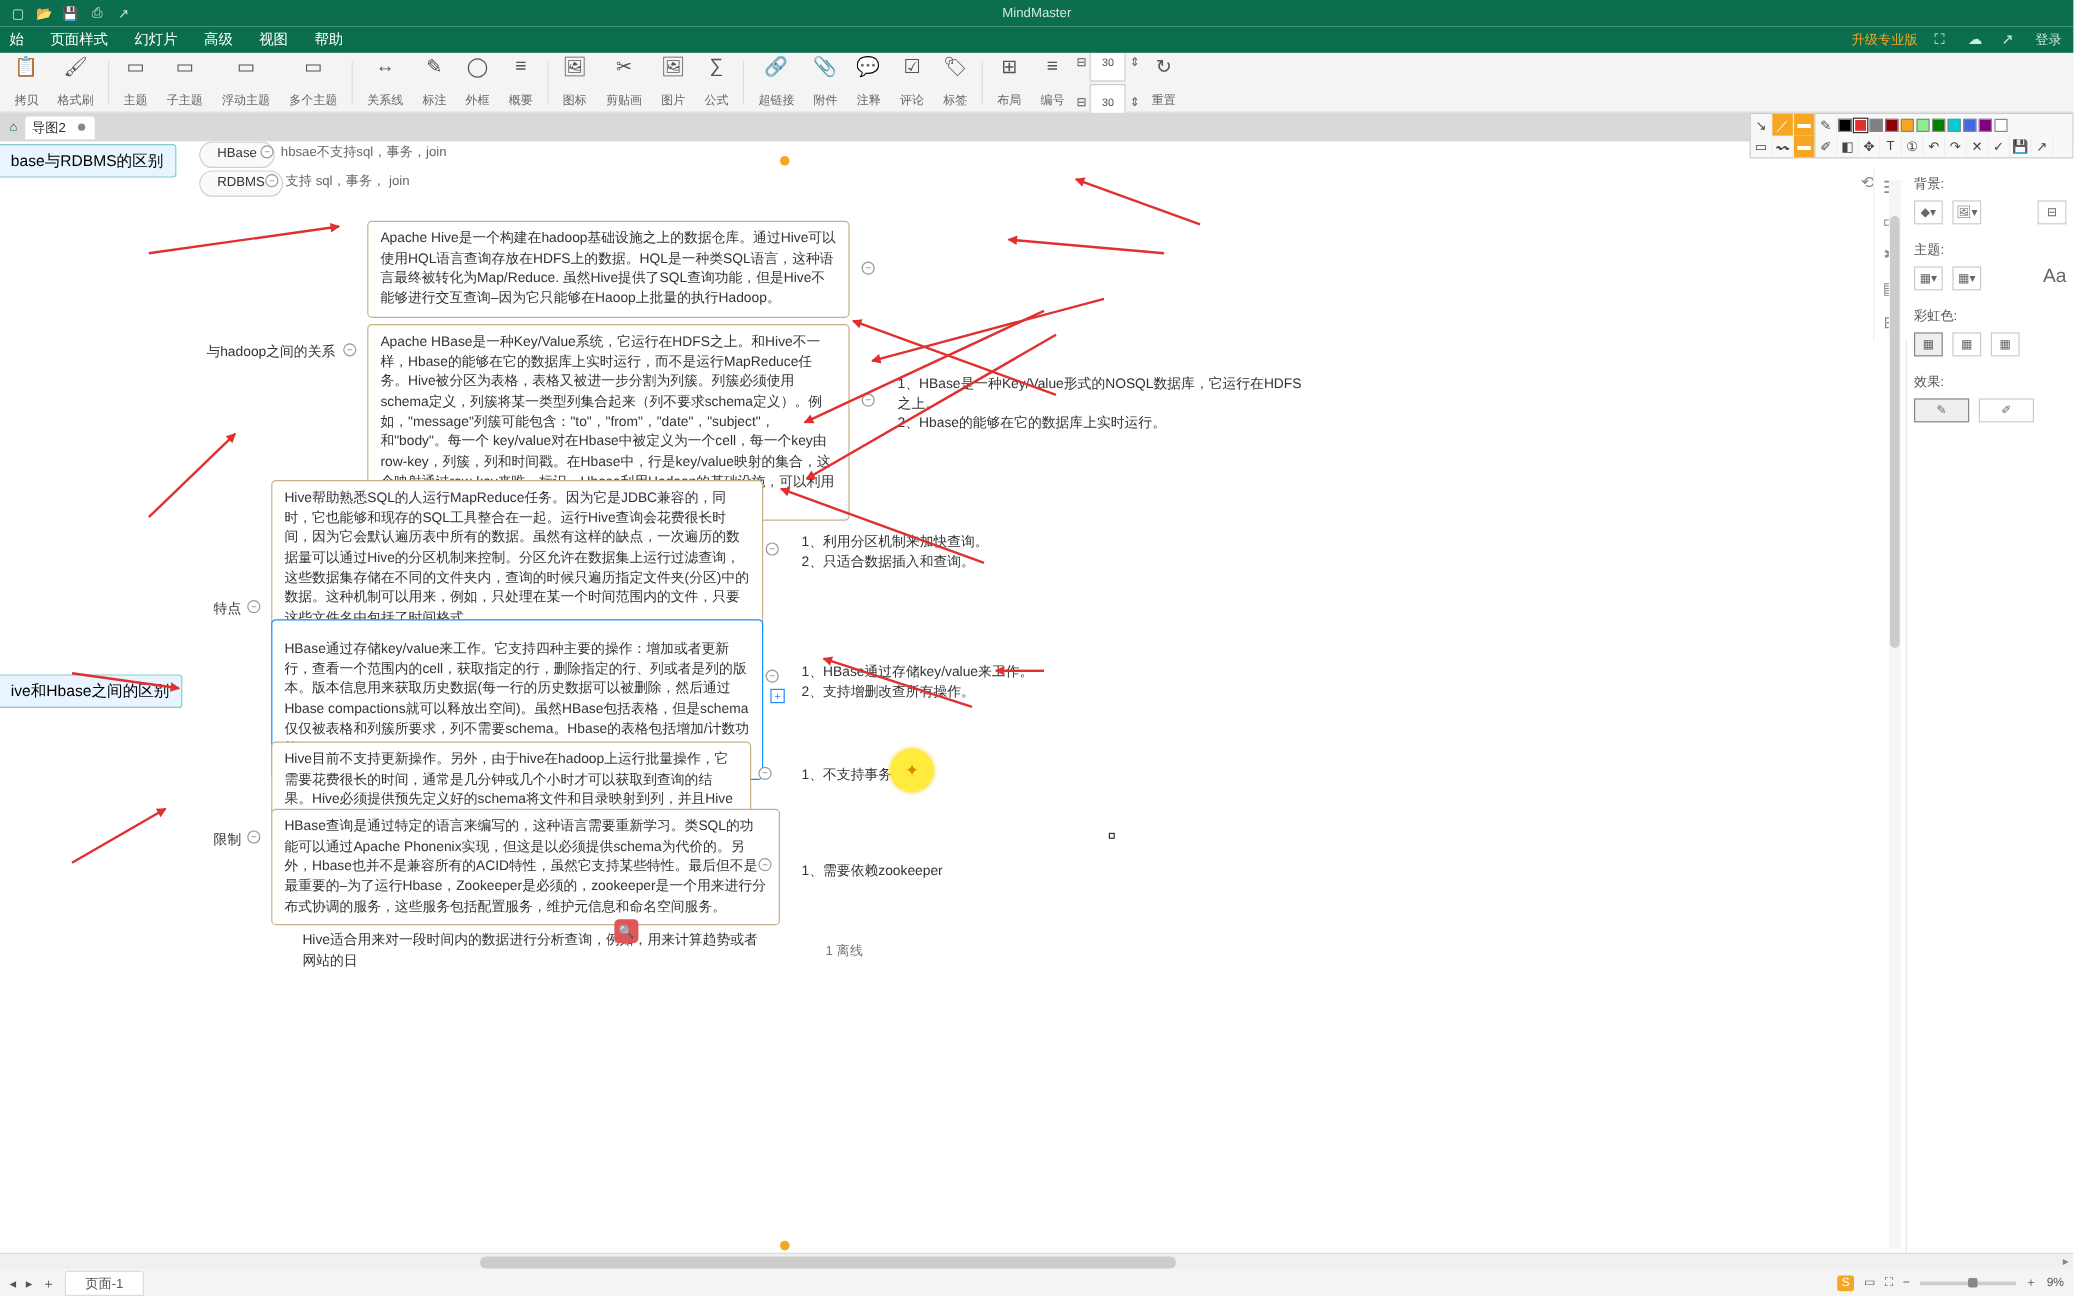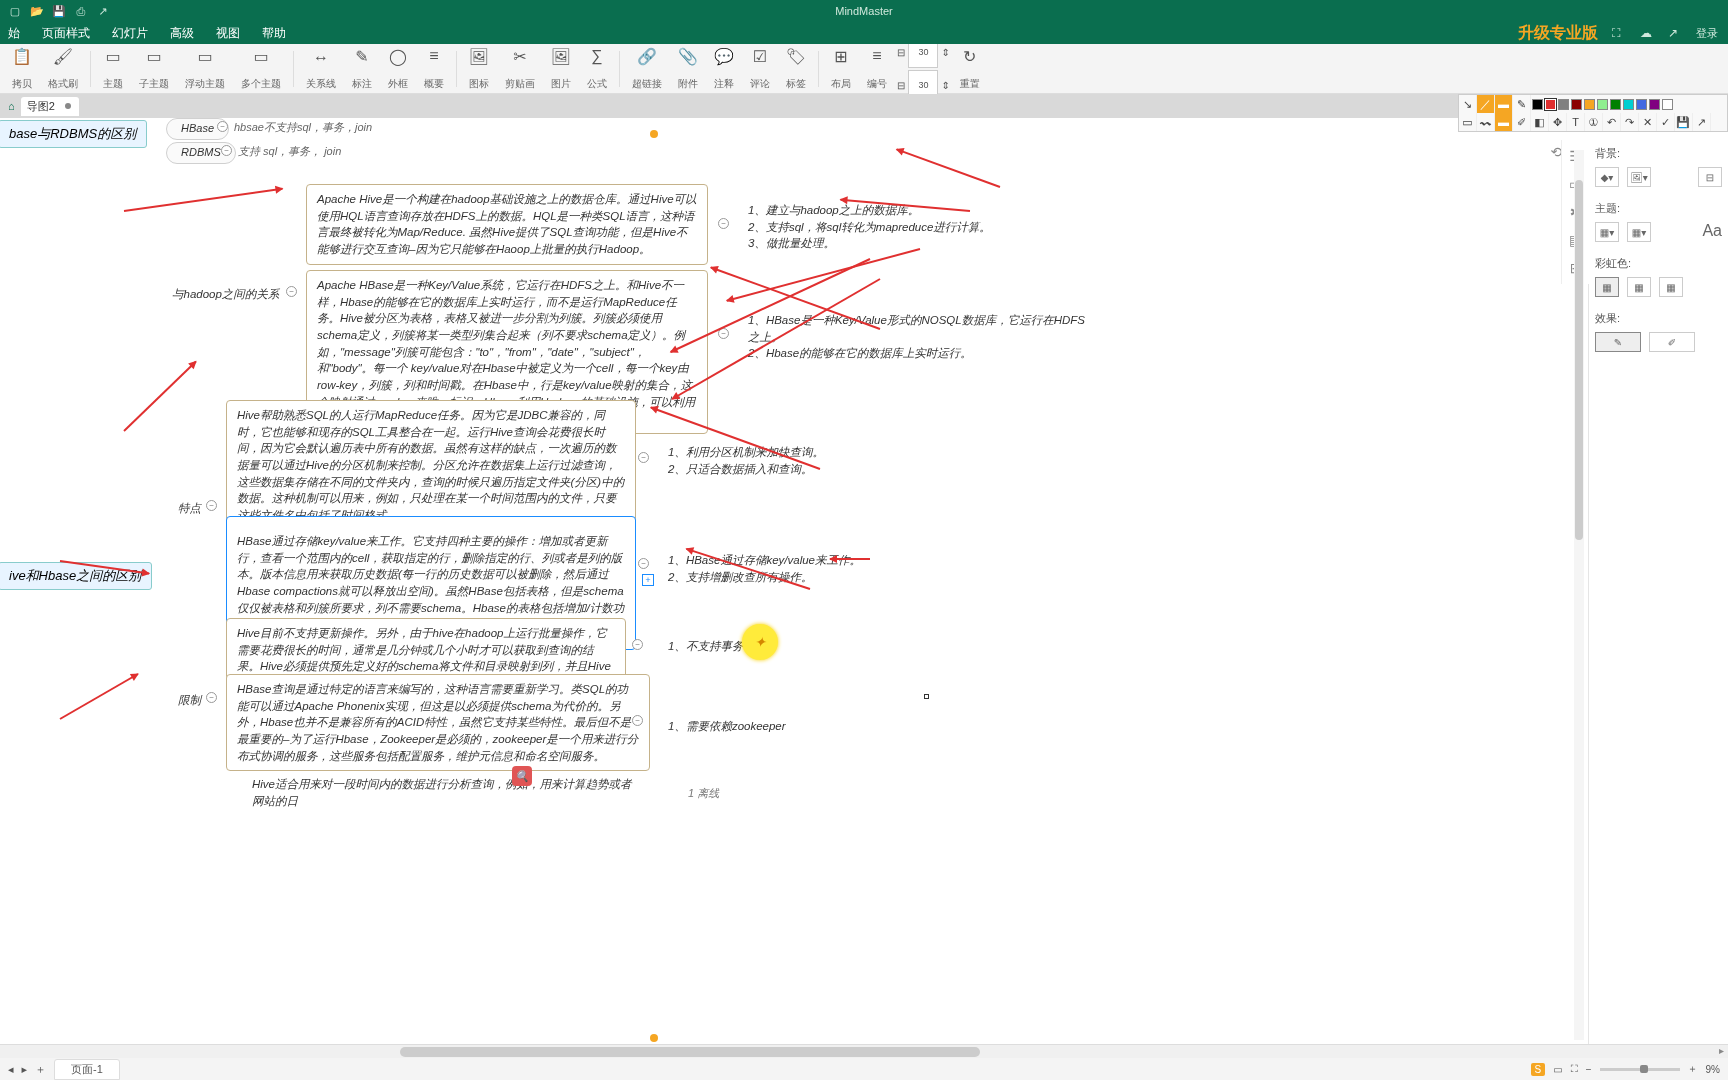--- a/index.html
+++ b/index.html
@@ -8,40 +8,40 @@
 
 .titlebar { height: 22px; background: #0a6e4f; display: flex; align-items: center; position: relative; }
 .titlebar .qat { display: flex; gap: 8px; padding-left: 8px; }
 .titlebar .qat span { width: 14px; height: 14px; display: inline-flex; align-items: center; justify-content: center; color: #cfe9dd; font-size: 11px; }
 .titlebar .title { position: absolute; left: 50%; transform: translateX(-50%); color: #d0e8dc; font-size: 11px; }
 
 
 .menubar { height: 22px; background: #0a6e4f; display: flex; align-items: center; padding-left: 8px; gap: 22px; position: relative; }
 .menubar span { color: #fff; font-size: 12px; }
 .menubar .right-links { position: absolute; right: 10px; display: flex; gap: 14px; align-items: center; }
-.menubar .right-links .upgrade { color: #f5a623; font-size: 16px; font-weight: bold; }
+.menubar .right-links .upgrade { color: #f5a623; font-size: 11px; }
 .menubar .right-links .ico { width: 14px; height: 14px; color: #cfe9dd; font-size: 12px; }
 
 
 .ribbon { height: 50px; background: #f4f4f4; border-bottom: 1px solid #ddd; display: flex; align-items: center; padding: 0 6px; gap: 4px; }
 .ribbon .grp { display: flex; flex-direction: column; align-items: center; justify-content: center; padding: 2px 6px; }
 .ribbon .grp .ico { width: 20px; height: 20px; display: flex; align-items: center; justify-content: center; font-size: 16px; color: #555; }
 .ribbon .grp .lbl { font-size: 10px; color: #666; margin-top: 11px; }
 .ribbon .sep { width: 1px; height: 36px; background: #ddd; margin: 0 2px; }
 .ribbon .numbox { width: 30px; height: 31px; border: 1px solid #ccc; font-size: 9px; display: flex; align-items: center; justify-content: center; background: #fff; }
 .ribbon .dimgrp { display: flex; flex-direction: column; gap: 2px; }
 .ribbon .dimrow { display: flex; align-items: center; gap: 3px; font-size: 10px; color: #555; }
 
 
 .doctabs { height: 24px; background: #d9d9d9; display: flex; align-items: center; padding-left: 8px; gap: 6px; font-size: 11px; position: relative; }
 .doctabs .tab { background: #fff; padding: 2px 24px 2px 6px; border-radius: 3px 3px 0 0; position: relative; color: #333; }
 .doctabs .tab .dot { position: absolute; right: 8px; top: 6px; width: 6px; height: 6px; background: #888; border-radius: 50%; }
 
 
-.canvas { position: absolute; top: 118px; left: 0; right: 0; bottom: 36px; background: #fff; overflow: hidden; font-style: italic; }
+.canvas { position: absolute; top: 118px; left: 0; right: 0; bottom: 36px; background: #fff; overflow: hidden; }
 .node { position: absolute; font-size: 11.5px; color: #333; line-height: 1.45; }
 .node.box { border: 1px solid #c5b28a; border-radius: 4px; padding: 6px 10px; background: #fff; }
 .node.pill { border: 1px solid #d0d0d0; border-radius: 12px; padding: 2px 14px; background: #fafafa; font-size: 11px; }
 .node.sel { border: 1.5px solid #1a8cff; background: #fff; border-radius: 4px; padding: 16px 10px; }
 .node.plain { }
 .expander { width: 11px; height: 11px; border: 1px solid #999; border-radius: 50%; position: absolute; background: #fff; font-size: 8px; display: flex; align-items: center; justify-content: center; color: #777; }
 .rootlabel { position: absolute; left: -2px; background: #e8f4ff; border: 1px solid #8cc; padding: 4px 10px; font-size: 13px; border-radius: 3px; }
 
 
 .annotbar { position: absolute; top: 94px; right: 0; width: 270px; background: #f8f8f8; border: 1px solid #ccc; z-index: 50; }
@@ -311,25 +311,20 @@
   <div class="addbtn" style="left:642px; top:456px">+</div>
 
   <div class="node box" style="left:226px; top:500px; width:400px">Hive目前不支持更新操作。另外，由于hive在hadoop上运行批量操作，它需要花费很长的时间，通常是几分钟或几个小时才可以获取到查询的结果。Hive必须提供预先定义好的schema将文件和目录映射到列，并且Hive与ACID不兼容。</div>
   <div class="expander" style="left:632px; top:521px">−</div>
 
   <div class="node box" style="left:226px; top:556px; width:424px">HBase查询是通过特定的语言来编写的，这种语言需要重新学习。类SQL的功能可以通过Apache Phonenix实现，但这是以必须提供schema为代价的。另外，Hbase也并不是兼容所有的ACID特性，虽然它支持某些特性。最后但不是最重要的–为了运行Hbase，Zookeeper是必须的，zookeeper是一个用来进行分布式协调的服务，这些服务包括配置服务，维护元信息和命名空间服务。</div>
   <div class="expander" style="left:632px; top:597px">−</div>
 
   <div class="node plain" style="left:252px; top:658px; width:390px; font-size:11.5px">Hive适合用来对一段时间内的数据进行分析查询，例如，用来计算趋势或者网站的日</div>
 
-  <div class="node plain" style="left:748px; top:84px; width:250px">
-    <div>1、建立与hadoop之上的数据库。</div>
-    <div>2、支持sql，将sql转化为mapreduce进行计算。</div>
-    <div>3、做批量处理。</div>
-  </div>
   <div class="node plain" style="left:748px; top:194px; width:340px">
     <div>1、HBase是一种Key/Value形式的NOSQL数据库，它运行在HDFS之上。</div>
     <div>2、Hbase的能够在它的数据库上实时运行。</div>
   </div>
   <div class="node plain" style="left:668px; top:326px; width:180px">
     <div>1、利用分区机制来加快查询。</div>
     <div>2、只适合数据插入和查询。</div>
   </div>
   <div class="node plain" style="left:668px; top:434px; width:200px">
     <div>1、HBase通过存储key/value来工作。</div>

